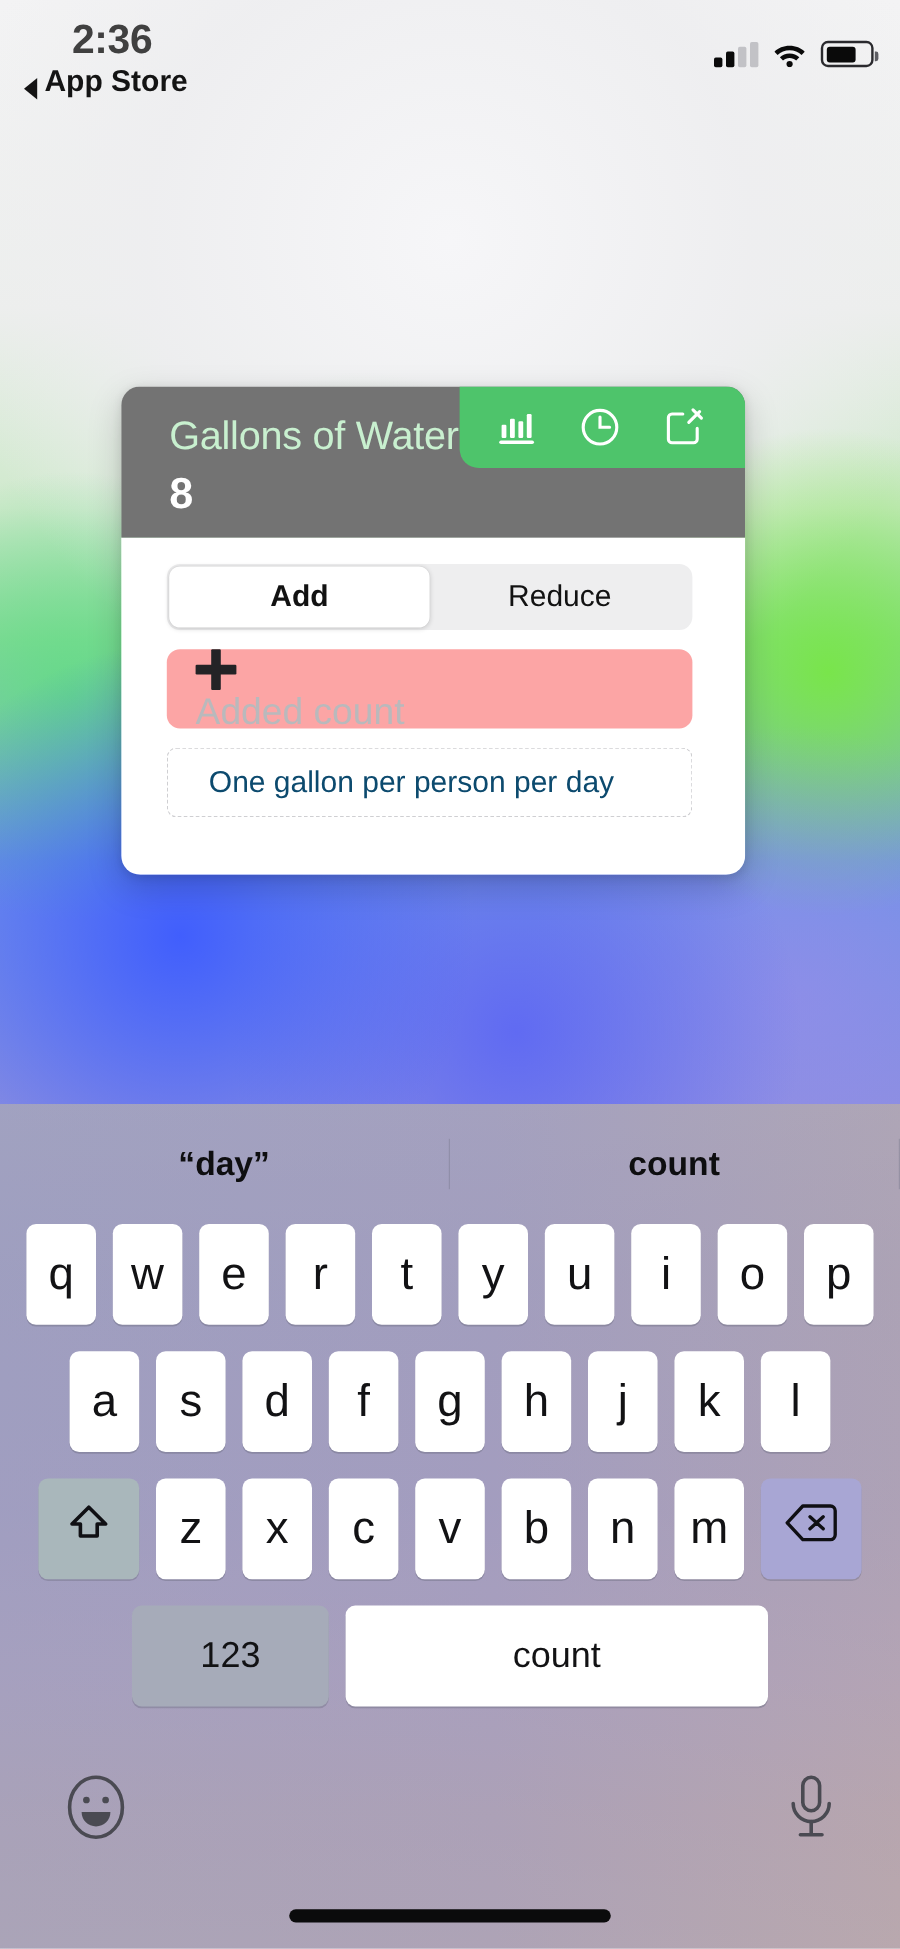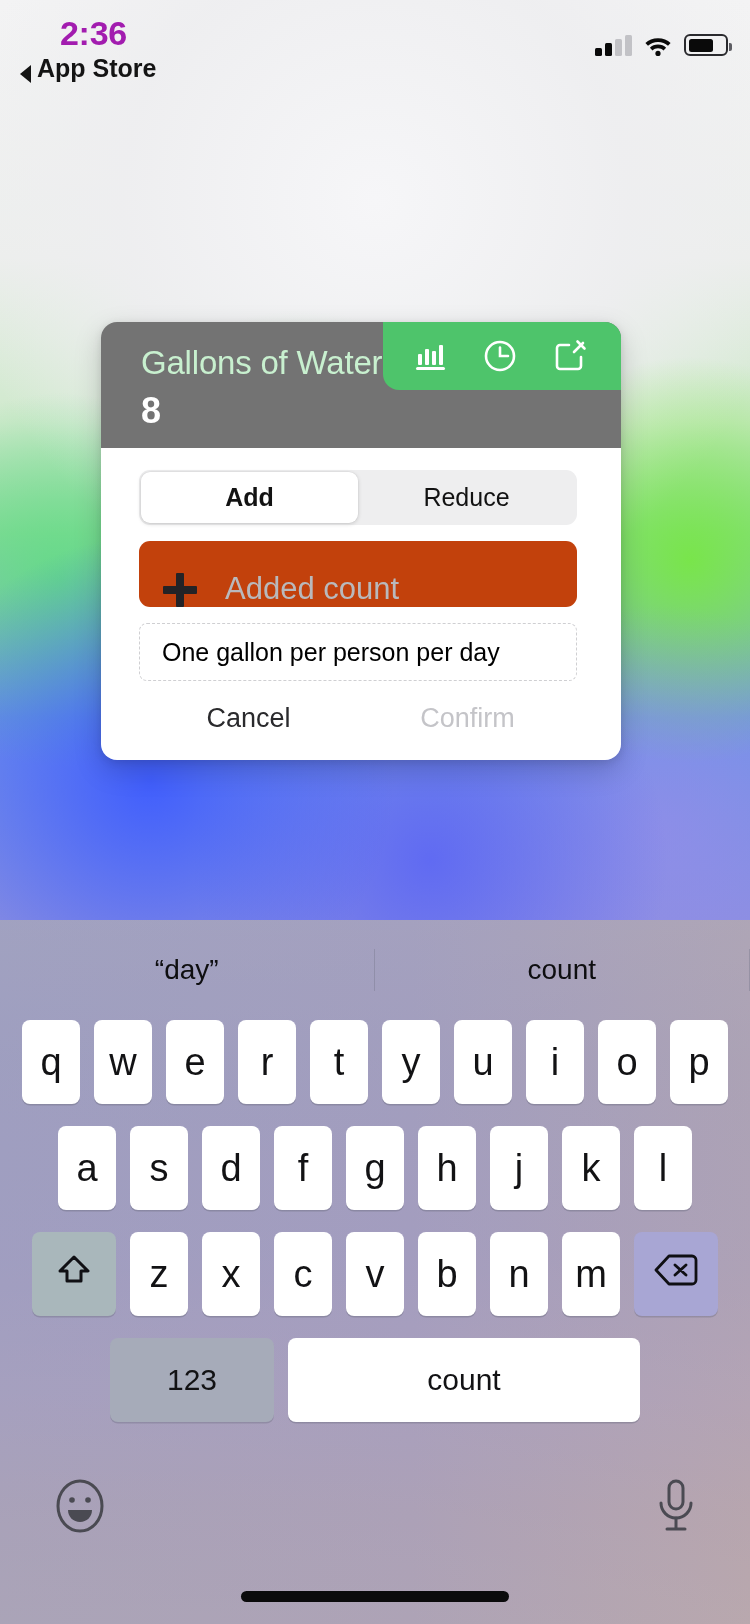--- a/index.html
+++ b/index.html
@@ -25,21 +25,21 @@
       linear-gradient(to bottom, #f3f3f4 0%, #eceeec 28%, #cfe9cc 46%, #8fd9a0 58%, #6f93e8 78%, #8a8fe0 100%);
     filter: blur(0px);
   }
 
   
   #status-bar {
     position: absolute; left: 0; top: 0; width: 750px; height: 92px; z-index: 20;
   }
   .sb-time {
     position: absolute; left: 60px; top: 14px;
-    font-size: 34px; font-weight: bold; color: #a21caf; letter-spacing: -0.3px;
+    font-size: 34px; font-weight: bold; color: #404040; letter-spacing: -0.3px;
   }
   .sb-back {
     position: absolute; left: 20px; top: 54px;
     font-size: 25px; font-weight: bold; color: #141414;
     display: flex; align-items: flex-end; gap: 6px;
   }
   .sb-back-tri {
     width: 0; height: 0; border-top: 9px solid transparent;
     border-bottom: 9px solid transparent; border-right: 11px solid #141414;
   }
@@ -102,22 +102,22 @@
     flex: 1; display: flex; align-items: center; justify-content: center;
     font-size: 25px; border-radius: 9px; color: #121212; cursor: pointer;
   }
   .seg.active {
     background: #ffffff; font-weight: bold;
     box-shadow: 0 1px 4px rgba(0,0,0,0.16), 0 0 0 0.5px rgba(0,0,0,0.04);
   }
 
   
   .count-row {
-    display: flex; align-items: flex-end; background: #c2410c;
-    border-radius: 11px; height: 66px; padding: 0 24px; margin-bottom: 16px;
+    display: flex; align-items: flex-start; background: #fca5a5;
+    border-radius: 11px; height: 66px; padding: 0 24px; margin-bottom: 16px; flex-direction: column;
   }
   .plus-icon {
     width: 34px; height: 34px; position: relative; flex: 0 0 auto; margin-right: 28px;
   }
   .plus-icon::before, .plus-icon::after {
     content: ""; position: absolute; background: #232326; border-radius: 1px;
   }
   .plus-icon::before { left: 0; top: 13px; width: 34px; height: 8px; }
   .plus-icon::after  { top: 0; left: 13px; width: 8px; height: 34px; }
   .count-input {
@@ -125,21 +125,21 @@
     font-family: "Liberation Sans", sans-serif; font-size: 31px; color: #1a1a1a;
   }
   .count-input::placeholder { color: #b9b9bc; }
 
   
   .note-field {
     border: 1.5px dashed #cfcfd2; border-radius: 8px;
     height: 58px; display: flex; align-items: center; padding: 0 22px;
     margin-bottom: 22px;
   }
-  .note-text { font-size: 25px; color: #000000; }
+  .note-text { font-size: 25px; color: #0c4a6e; margin-left: 12px; }
 
   
   .actions { display: flex; }
   .act {
     flex: 1; text-align: center; font-size: 27px; cursor: pointer;
   }
   .act.cancel  { color: #2a2a2d; }
   .act.confirm { color: #c4c4c8; }
 
   
@@ -147,21 +147,21 @@
     position: absolute; left: 0; top: 920px; width: 750px; height: 704px; z-index: 18;
     background:
       linear-gradient(to bottom, #ccccdd 0%, #c9c8dc 20%, #cbc7dd 48%, #d2cadb 68%, #d6ccd4 84%, #d8cfd3 100%),
       linear-gradient(to right, #c9cade 0%, #cdc9dc 55%, #dacfd2 100%);
     background-blend-mode: multiply;
   }
   #suggest-bar {
     height: 100px; display: flex; align-items: center; position: relative;
   }
   .sugg {
-    flex: 1; text-align: center; font-size: 28px; color: #0e0e10; cursor: pointer;
+    flex: 1; text-align: center; font-size: 28px; color: #0e0e10; cursor: pointer; font-weight: bold;
   }
   .sugg-div {
     width: 1.5px; height: 42px; background: rgba(120,120,140,0.42);
   }
 
   .krow { display: flex; justify-content: center; margin-bottom: 22px; }
   .key {
     width: 58px; height: 84px; background: #ffffff; border-radius: 8px;
     display: flex; align-items: center; justify-content: center;
     font-size: 38px; color: #121214; margin: 0 7px; cursor: pointer;
@@ -269,24 +269,20 @@
 
     <div class="count-row">
       <span class="plus-icon"></span>
       <input class="count-input" type="text" placeholder="Added count" style="">
     </div>
 
     <div class="note-field">
       <span class="note-text">One gallon per person per day</span>
     </div>
 
-    <div class="actions">
-      <div class="act cancel">Cancel</div>
-      <div class="act confirm">Confirm</div>
-    </div>
 
   </div>
 </div>
 
 <div id="keyboard">
 
   <div id="suggest-bar">
     <div class="sugg">“day”</div>
     <div class="sugg-div"></div>
     <div class="sugg">count</div>

